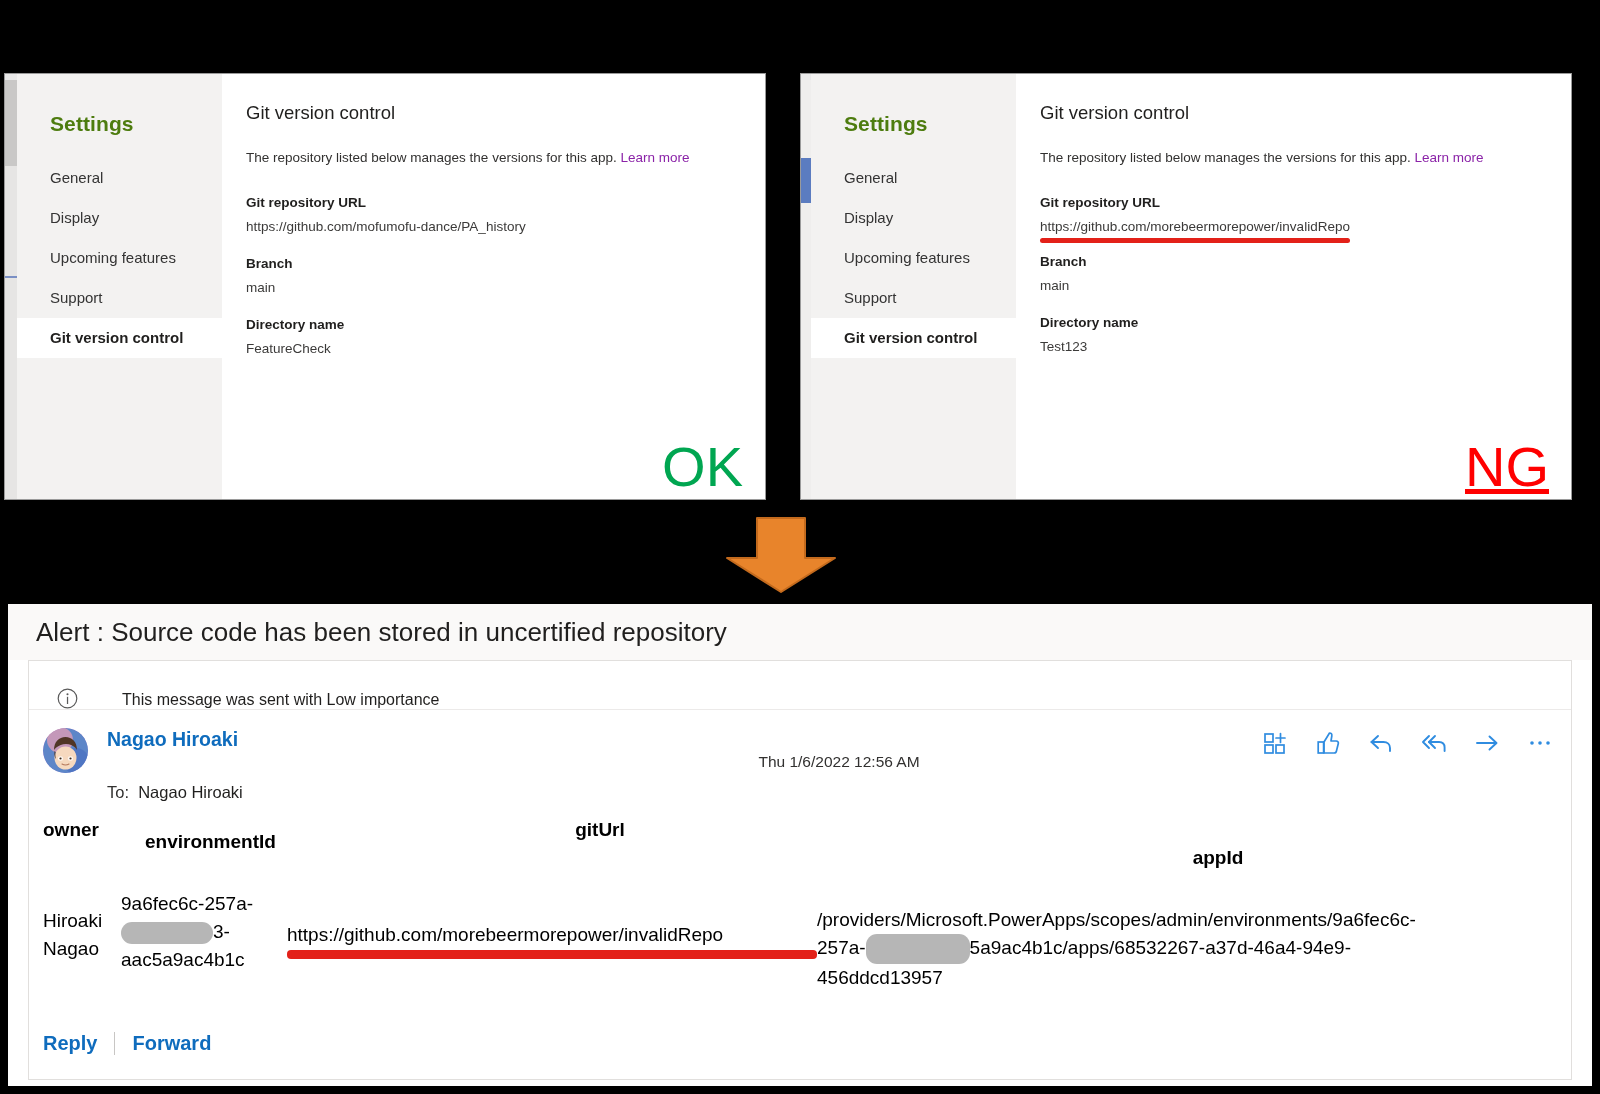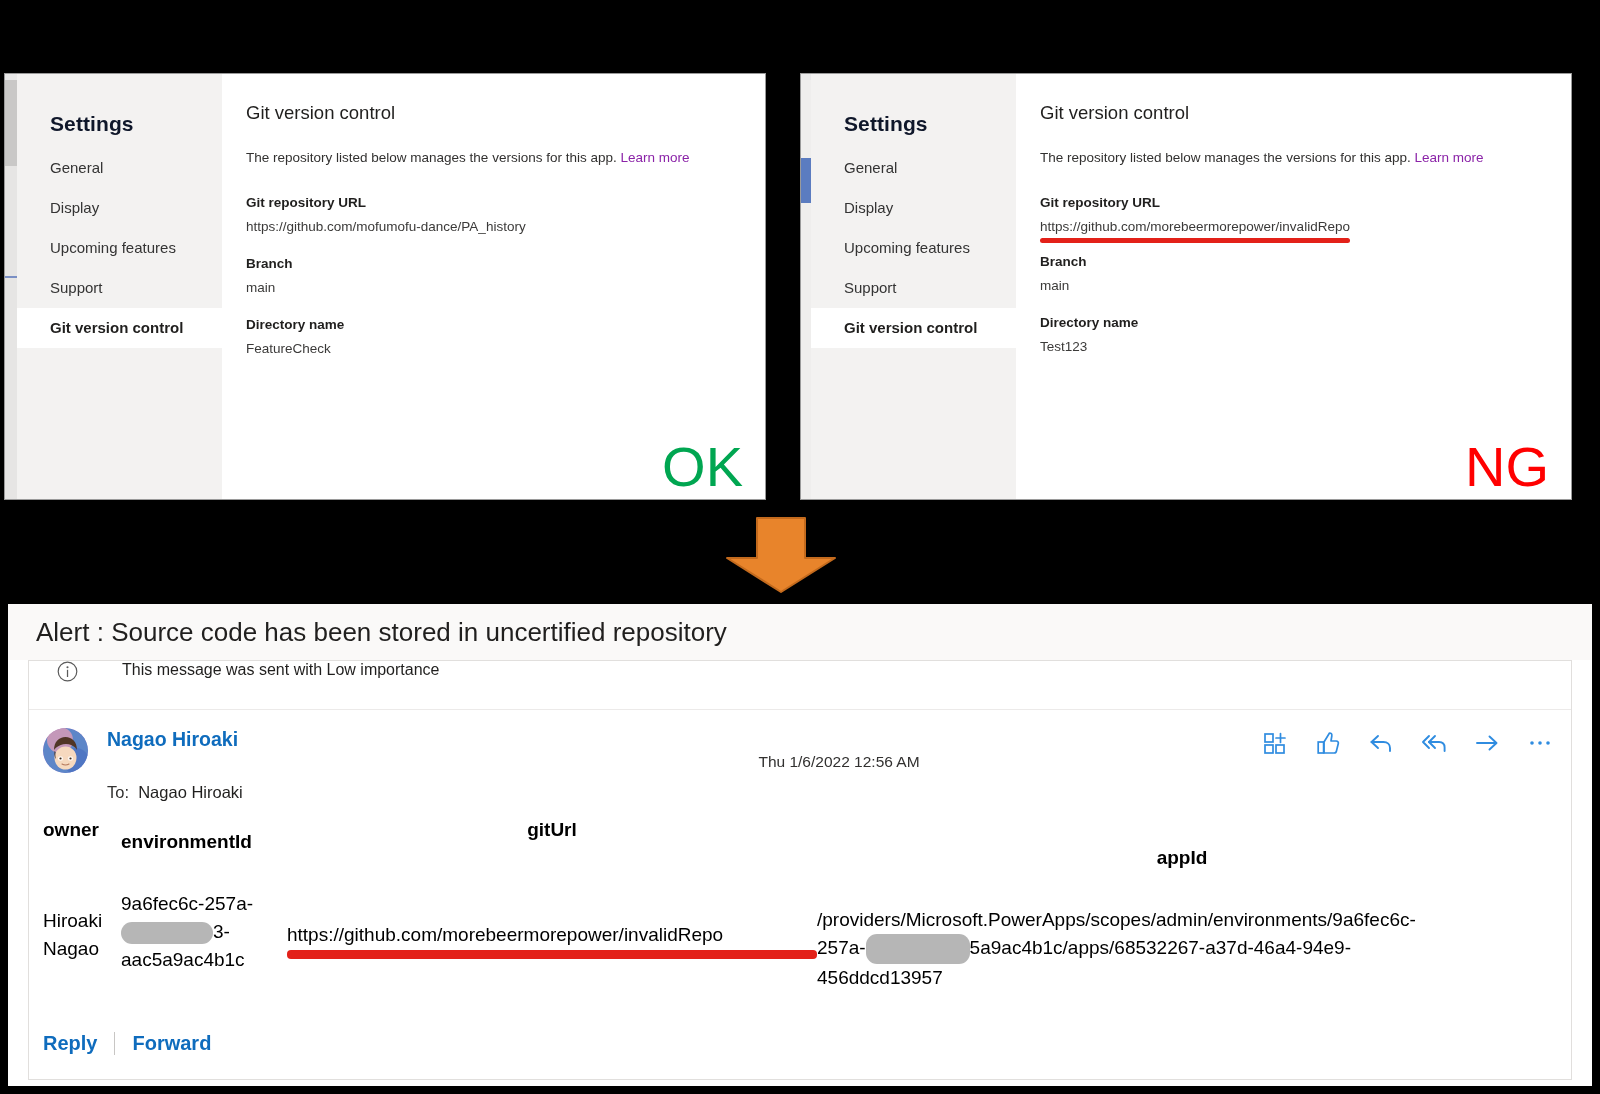--- a/index.html
+++ b/index.html
@@ -44,23 +44,23 @@
     padding-top: 38px;
     position: relative;
     flex: 0 0 auto;
     box-sizing: border-box;
   }
   #panel-ng .settings-nav { width: 205px; }
 
   .settings-title {
     font-size: 21px;
     font-weight: 600;
-    color: #0f172a;
+    color: #4d7c0f;
     padding: 0 0 0 33px;
-    margin-bottom: 12px;
+    margin-bottom: 22px;
     letter-spacing: .1px;
   }
 
   .nav-item {
     font-size: 15px;
     color: #343434;
     padding: 11px 0 11px 33px;
     line-height: 18px;
     cursor: pointer;
   }
@@ -119,21 +119,21 @@
   .verdict {
     position: absolute;
     right: 22px;
     bottom: 4px;
     font-size: 56px;
     font-weight: 400;
     line-height: 1;
     font-family: "Liberation Sans", sans-serif;
   }
   .verdict.ok { color: #00a651; }
-  .verdict.ng { color: #ff0000; }
+  .verdict.ng { color: #ff0000; text-decoration: underline; }
 
   
   .rail {
     position: absolute;
     top: 6px; left: 0;
     width: 12px;
     bottom: 0;
     background: #e6e5e4;
   }
   .rail-thumb {
@@ -186,21 +186,21 @@
     margin: 0 20px 0 20px;
     border: 1px solid #e1dfdd;
     border-top: 1px solid #e1dfdd;
     height: 420px;
     box-sizing: border-box;
     background: #ffffff;
     position: relative;
   }
   .importance-row {
     display: flex;
-    align-items: flex-start;
+    align-items: flex-end;
     height: 49px;
     border-bottom: 1px solid #eceae9;
     padding-left: 28px;
     box-sizing: border-box;
   }
   .info-icon {
     width: 21px; height: 21px;
     flex: 0 0 auto;
     margin-right: 44px;
   }
@@ -258,20 +258,21 @@
     position: relative;
     margin: 17px 0 0 0;
     padding: 0 0 0 14px;
   }
   .bt-row { display: flex; }
   .bt-head {
     font-size: 19px;
     font-weight: 700;
     color: #000000;
     margin-bottom: 9px;
+    gap: 24px;
   }
   .col-owner  { width: 78px; flex: 0 0 78px; }
   .col-env    { width: 166px; flex: 0 0 166px; margin-top: 12px; }
   .col-git    { width: 530px; flex: 0 0 530px; }
   .col-app    { flex: 1 1 auto; margin-top: 28px; }
 
   .bt-head .col-git { text-align: center; padding-right: 18px; }
   .bt-head .col-app { text-align: center; padding-right: 42px; }
 
   .cell {

